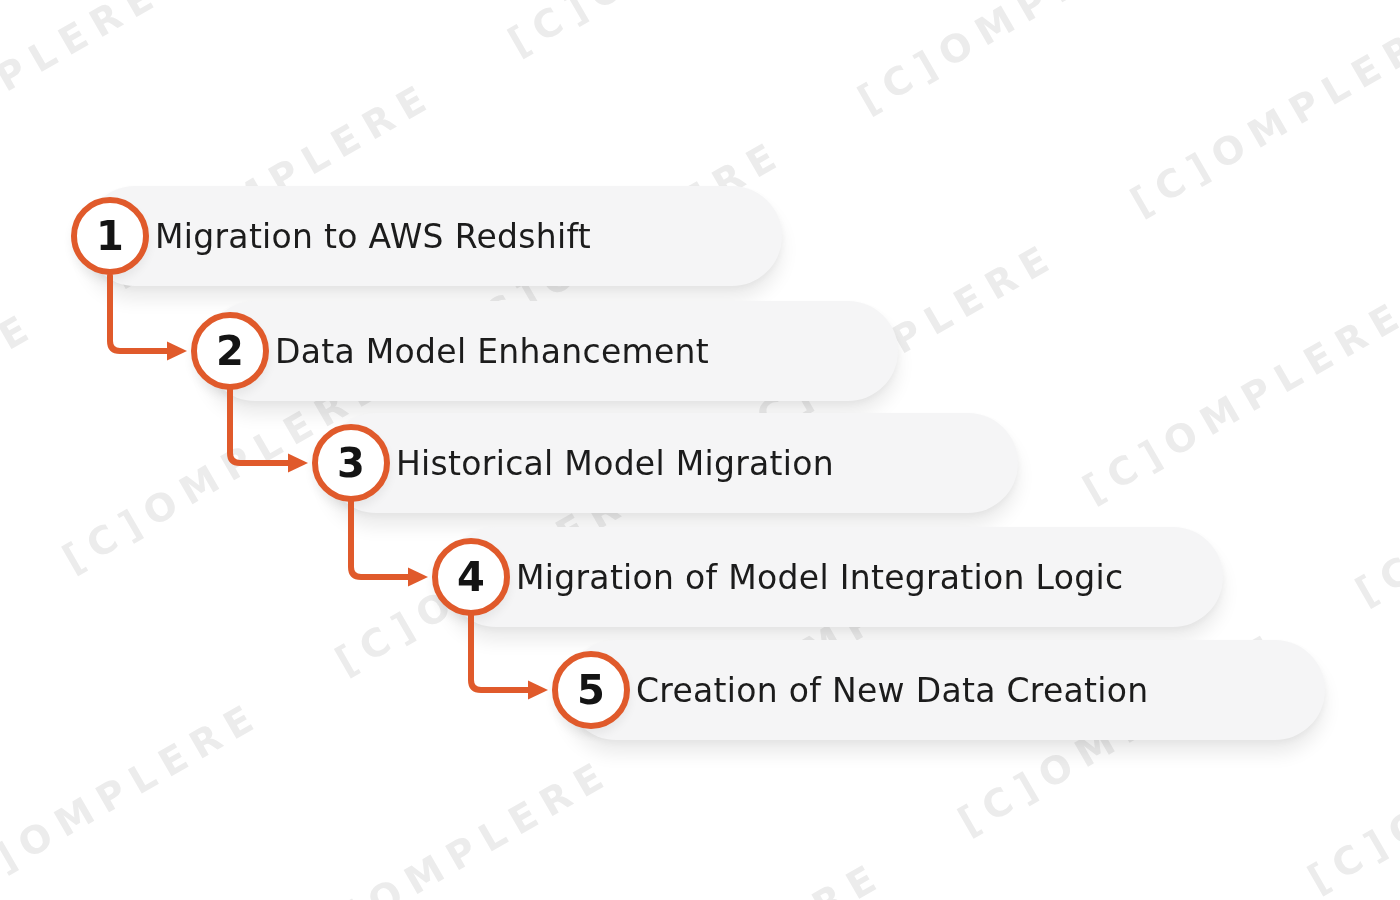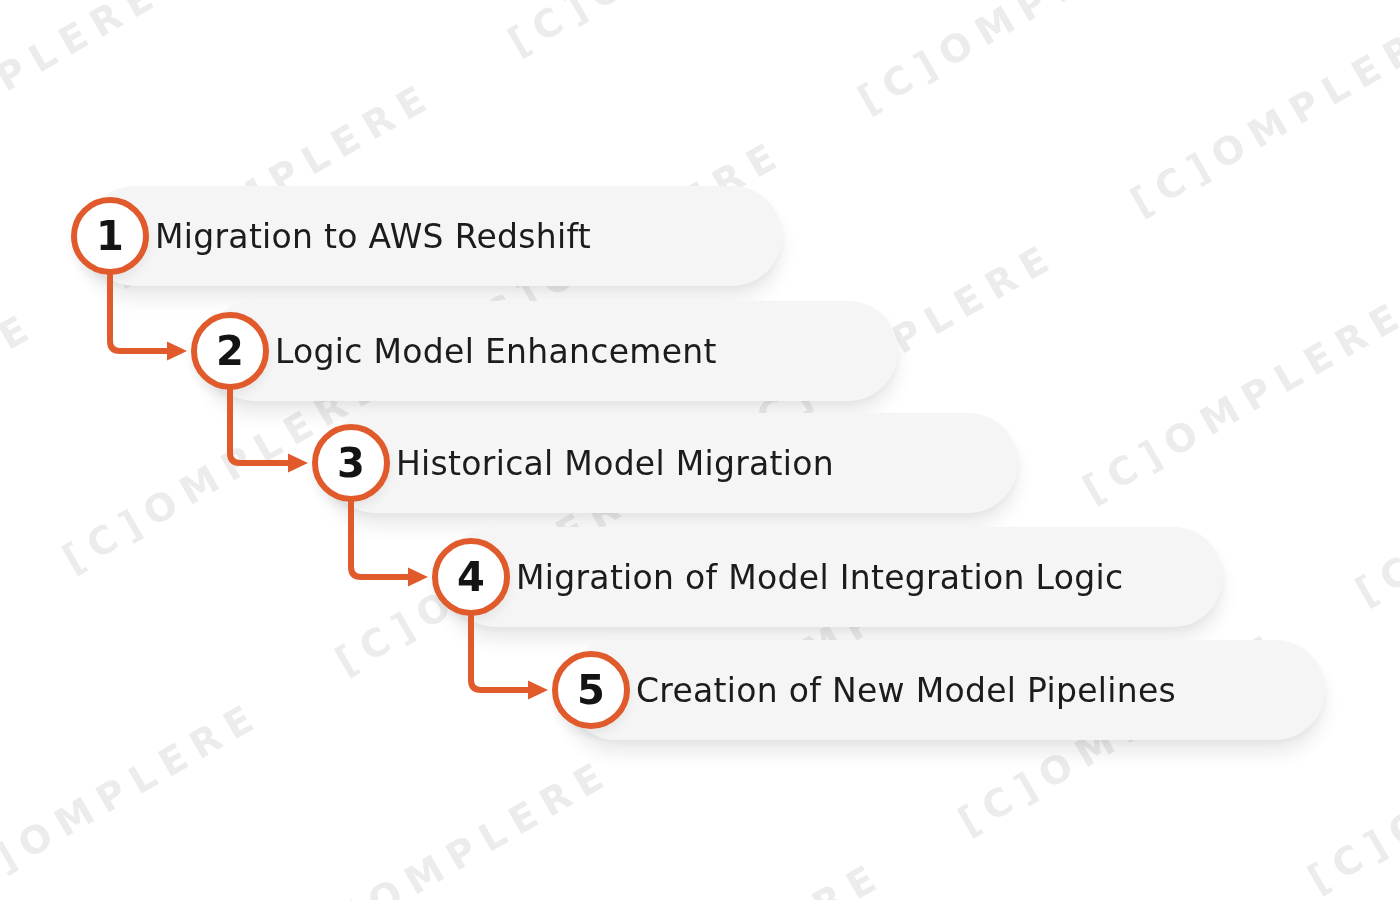--- a/index.html
+++ b/index.html
@@ -111,21 +111,21 @@
       <div class="bar">
         <span class="step-label">Migration to AWS Redshift</span>
       </div>
       <div class="badge">
         <span class="badge-number">1</span>
       </div>
     </div>
 
     <div class="step" style="left:205px;top:301px;width:693px;">
       <div class="bar">
-        <span class="step-label">Logic Model Enhancement</span>
+        <span class="step-label">Data Model Enhancement</span>
       </div>
       <div class="badge">
         <span class="badge-number">2</span>
       </div>
     </div>
 
     <div class="step" style="left:326px;top:413px;width:692px;">
       <div class="bar">
         <span class="step-label">Historical Model Migration</span>
       </div>
@@ -138,21 +138,21 @@
       <div class="bar">
         <span class="step-label">Migration of Model Integration Logic</span>
       </div>
       <div class="badge">
         <span class="badge-number">4</span>
       </div>
     </div>
 
     <div class="step" style="left:566px;top:640px;width:759px;">
       <div class="bar">
-        <span class="step-label">Creation of New Model Pipelines</span>
+        <span class="step-label">Creation of New Data Creation</span>
       </div>
       <div class="badge">
         <span class="badge-number">5</span>
       </div>
     </div>
 
   </div>
 
   <svg class="connectors" width="1400" height="900" viewBox="0 0 1400 900">
     <g stroke="currentColor" stroke-width="6" fill="none" stroke-linecap="round">

